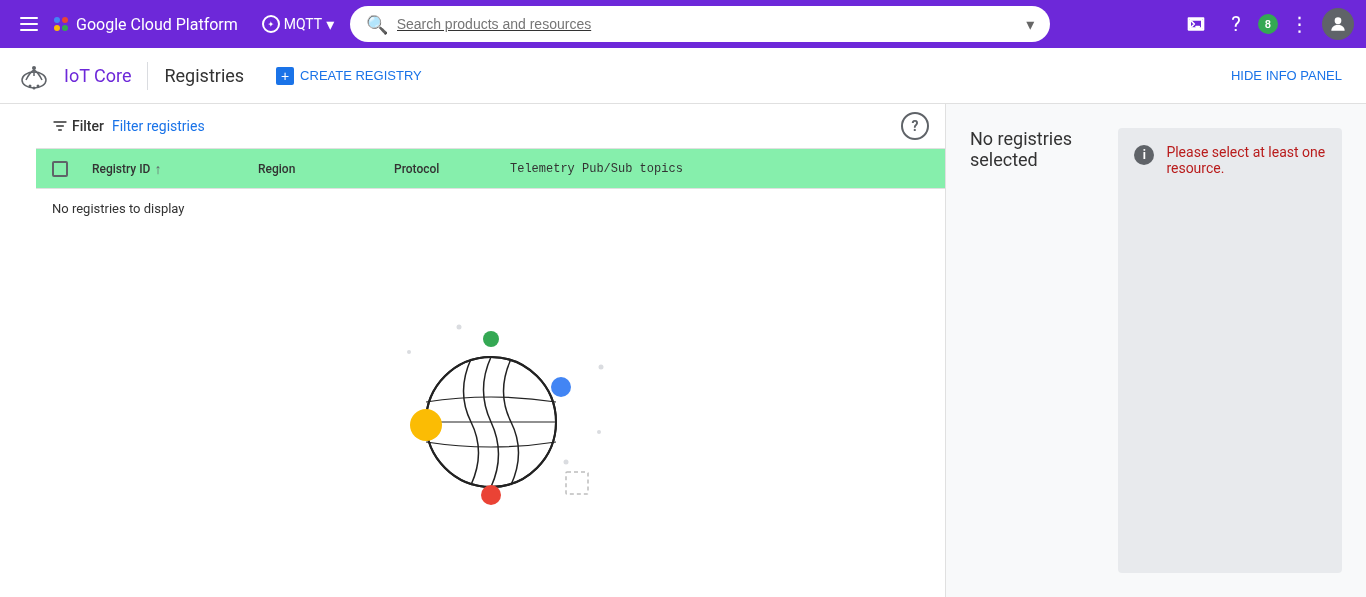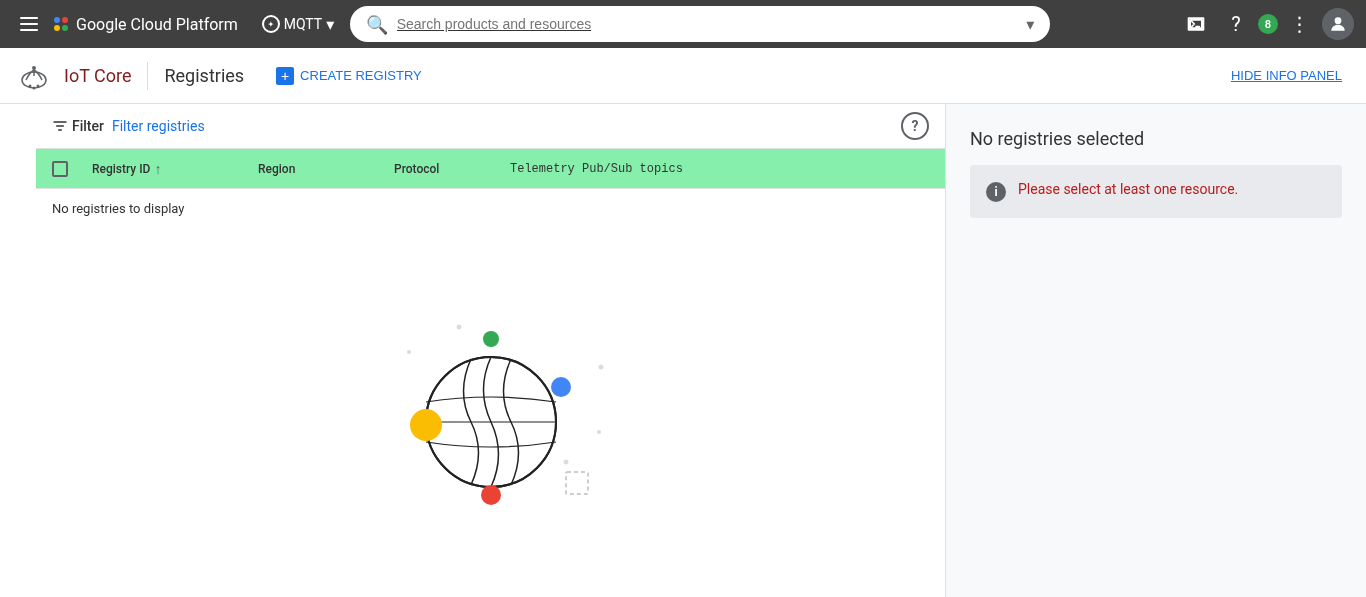--- a/index.html
+++ b/index.html
@@ -2,21 +2,21 @@
 <html><head>
   <meta charset="utf-8">
   <style>
     * { margin: 0; padding: 0; box-sizing: border-box; }
     body { font-family: 'Google Sans', Roboto, Arial, sans-serif; background: #fff; height: 597px; overflow: hidden; }
 
     
     .top-nav {
       display: flex;
       align-items: center;
-      background: #404040;
+      background: #6d28d9;
       height: 48px;
       padding: 4px 12px;
       gap: 8px;
     }
     .nav-hamburger {
       color: #fff;
       font-size: 20px;
       cursor: pointer;
       padding: 8px;
       display: flex;
@@ -134,21 +134,21 @@
       border-bottom: 1px solid #e0e0e0;
       gap: 12px;
     }
     .iot-cloud-icon {
       position: relative;
       width: 36px;
       height: 36px;
     }
     .app-name {
       font-size: 18px;
-      color: #7f1d1d;
+      color: #6d28d9;
       font-weight: 400;
     }
     .divider-v {
       width: 1px;
       height: 28px;
       background: #dadce0;
       margin: 0 4px;
     }
     .page-title {
       font-size: 18px;
@@ -181,21 +181,20 @@
     }
     .hide-panel-btn {
       margin-left: auto;
       color: #1a73e8;
       font-size: 13px;
       font-weight: 500;
       cursor: pointer;
       border: none;
       background: none;
       padding: 6px 8px;
-      text-decoration: underline;
     }
 
     
     .main-area {
       display: flex;
       height: calc(597px - 48px - 56px);
       padding-left: 36px;
     }
 
     
@@ -317,21 +316,21 @@
       height: 300px;
       pointer-events: none;
     }
 
     
     .right-panel {
       width: 420px;
       background: #f8f9fa;
       padding: 24px;
       display: flex;
-      flex-direction: column;
+      flex-direction: row;
       gap: 16px;
     }
     .info-title {
       font-size: 18px;
       color: #333;
       font-weight: 400;
     }
     .info-message {
       display: flex;
       align-items: flex-start;

